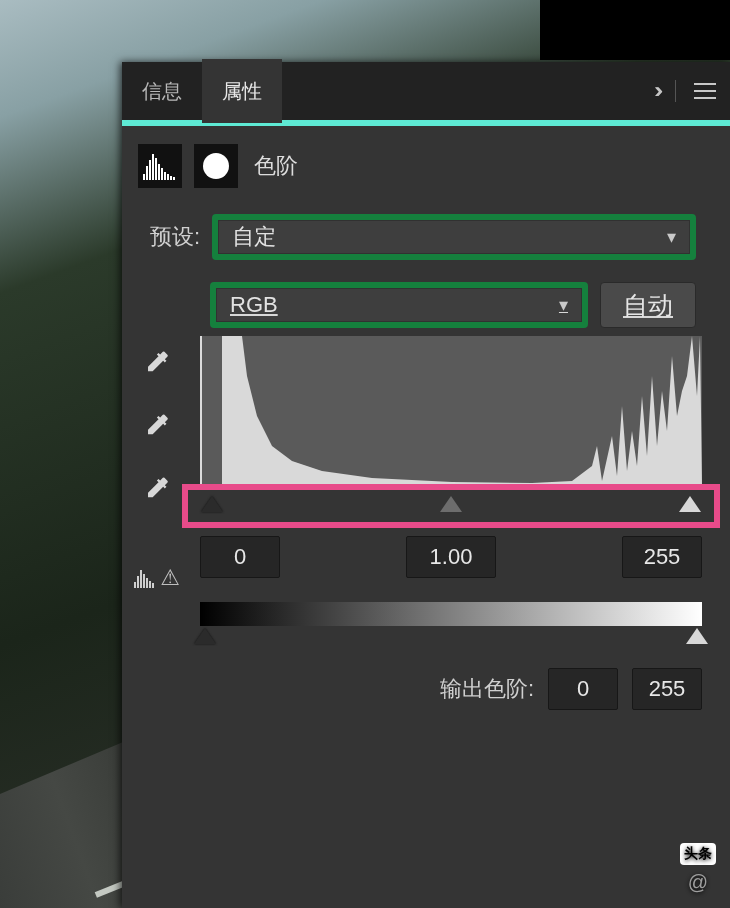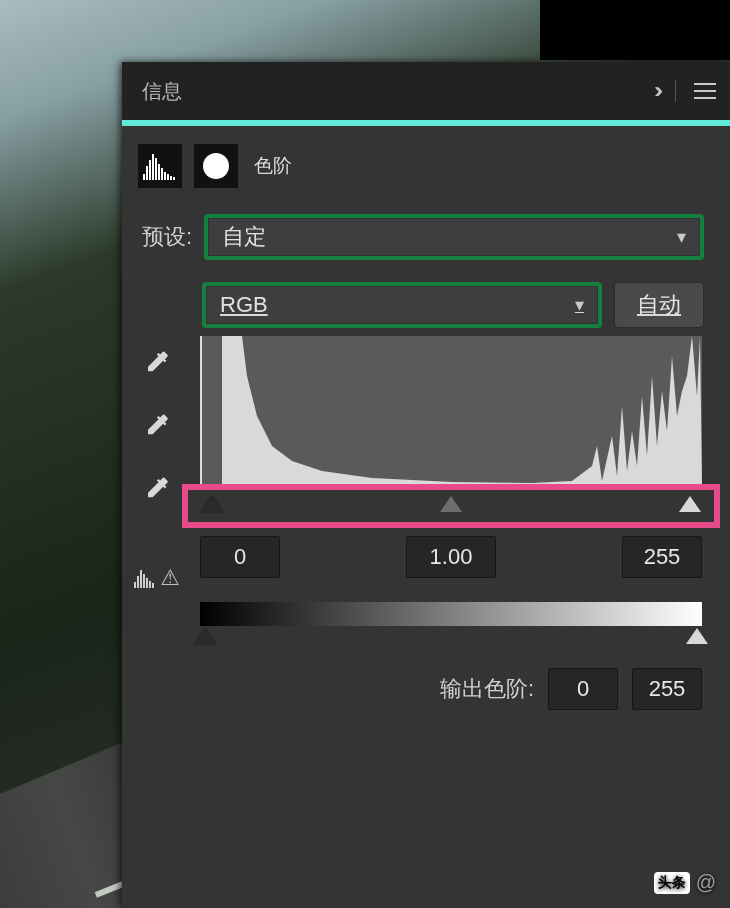--- a/index.html
+++ b/index.html
@@ -42,36 +42,36 @@
     .chev-double { font-size:22px; letter-spacing:-6px; }
     .hamburger { display:flex; flex-direction:column; gap:5px; }
     .hamburger span { display:block; width:22px; height:2px; background:#c8c8c8; }
 
     
     .hdr { display:flex; align-items:center; gap:12px; padding:18px 16px 12px 16px;}
     .thumb { width:44px; height:44px; background:#111; display:flex; align-items:center; justify-content:center;}
     .histo-thumb svg { display:block; }
     .mask-thumb { background:#111; }
     .mask-thumb .inner{ width:26px; height:26px; border-radius:50%; background:#fff; position:relative;}
-    .hdr-title { color:#dcdcdc; font-size:19px; margin-left:4px;}
+    .hdr-title { color:#dcdcdc; font-size:22px; margin-left:4px;}
 
     .body { padding: 6px 18px 20px 12px; }
 
     
-    .row { display:flex; align-items:center; gap:12px; margin:8px 8px;justify-content:flex-end; }
+    .row { display:flex; align-items:center; gap:12px; margin:8px 16px;justify-content:flex-end; }
     .label { color:#cfcfcf; font-size:22px; }
     .select {
-      flex:1; height:46px; background:#3e3e3e; border:4px solid #15803d; border-radius:4px;
+      flex:1; height:46px; background:#3e3e3e; border:6px solid #15803d; border-radius:4px;
       display:flex; align-items:center; justify-content:space-between; padding:0 14px; color:#e2e2e2; font-size:22px;
       box-shadow: inset 0 0 0 1px rgba(0,0,0,.2);
     }
     .chev { font-size:18px; color:#c9c9c9; }
     .btn {
       height:46px; padding:0 22px; background:#4a4a4a; border:1px solid #2a2a2a; border-radius:4px;
-      display:flex; align-items:center; justify-content:center; color:#e6e6e6; font-size:22px;
+      display:flex; align-items:center; justify-content:center; color:#e6e6e6; font-size:25px;
     }
 
     
     .workarea { display:flex; gap:0px; margin-top:8px;}
     .tools { width:46px; display:flex; flex-direction:column; align-items:center; gap:28px; padding-top:12px;}
     .eyedrop { font-size:28px; color:#d8d8d8; transform: rotate(0deg);}
     .tool-bottom { margin-top:auto; display:flex; align-items:center; gap:2px; padding-bottom:4px;}
     .warn { font-size:22px; color:#bfbfbf; }
 
     .graph-col { flex:1; padding-left:20px; padding-right:10px; position:relative;}
@@ -103,35 +103,36 @@
     }
     .out-slider { position:relative; height:26px; }
     .out-slider .tri { top:2px; }
     .out-slider .tri.black{ left:-6px; }
     .out-slider .tri.white{ right:-6px; }
 
     .outrow { display:flex; align-items:center; justify-content:flex-end; gap:14px; margin-top:16px;}
     .outrow .num{ width:70px; }
 
     
-    .watermark { position:absolute; right:14px; bottom:14px; color:#eaeaea; font-size:20px; display:flex; align-items:center; gap:6px; text-shadow:0 1px 4px #000;}
+    .watermark { position:absolute; right:14px; bottom:14px; color:#eaeaea; font-size:20px; display:flex; align-items:center; gap:6px; text-shadow:0 1px 4px #000;flex-direction:column;}
     .wm-badge { background:#fff; color:#000; font-weight:700; font-size:14px; border-radius:4px; padding:2px 4px; }
     .wm-at { color:#9e9e9e; }
   </style>
 </head>
 <body>
 
 <div class="bg-photo">
   <div class="road"></div>
 </div>
 
 <div class="panel">
 
   <div class="tabs">
     <div class="tab">信息</div>
+    <div class="tab active">属性</div>
     <div class="tabs-spacer"></div>
     <div class="tabs-icons">
       <span class="chev-double">››</span>
       <span class="divider"></span>
       <span class="hamburger">
           <span></span>
           <span></span>
           <span></span>
         </span>
     </div>

